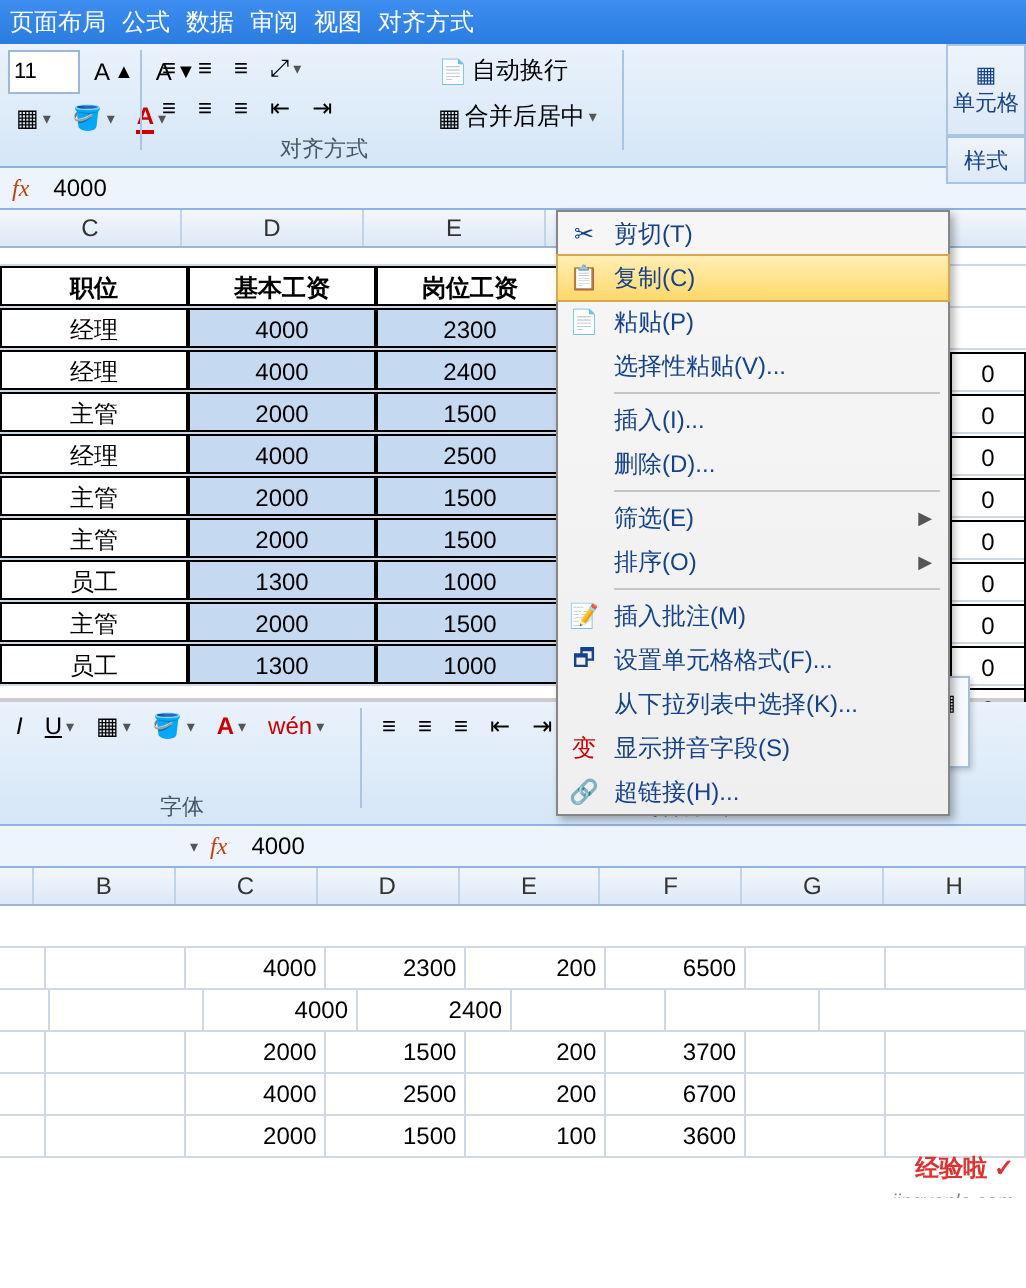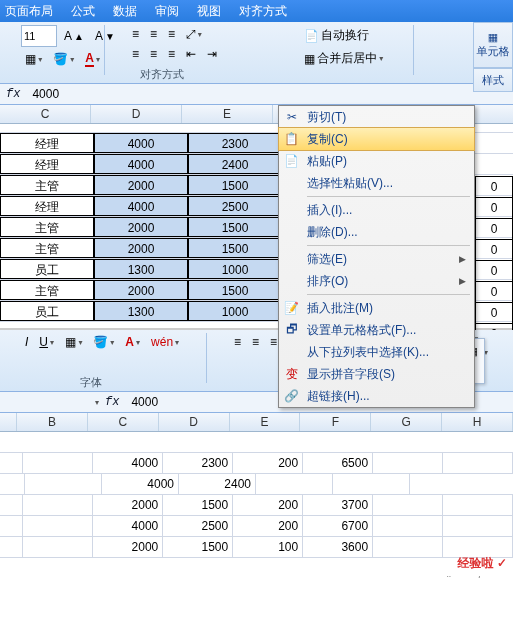--- a/index.html
+++ b/index.html
@@ -1,27 +1,27 @@
 <!DOCTYPE html>
 <html><head>
 <meta charset="utf-8">
 <style>
 body{margin:0;font-family:Tahoma,"Microsoft YaHei",SimSun,sans-serif;font-size:12px;background:#fff;overflow:hidden;width:513px}
-.top-tabs{background:linear-gradient(#3e8df0,#2a7de0);color:#fff;height:22px;display:flex;align-items:center;padding:0 5px;gap:18px}
+.top-tabs{background:linear-gradient(#3e8df0,#2a7de0);color:#fff;height:22px;display:flex;align-items:center;padding:0 5px;gap:8px}
 .top-tabs span{font-size:12px}
 .ribbon{background:linear-gradient(#eaf2fb,#d5e6f7);height:58px;border-bottom:1px solid #8db2e3;display:flex;align-items:flex-start;padding:3px 0 0 0;position:relative}
-.rbn-grp{display:flex;flex-direction:column;gap:2px;padding:0 21px}
+.rbn-grp{display:flex;flex-direction:column;gap:2px;padding:0 4px}
 .rbn-row{display:flex;align-items:center;gap:3px}
 .fsz{border:1px solid #9bb8d9;background:#fff;height:18px;font-size:11px}
 .btn{border:1px solid transparent;padding:1px 3px;display:inline-flex;align-items:center;gap:2px}
 .dd{font-size:8px;color:#555}
 .sep{width:1px;height:50px;background:#a9c5e6;margin:0 2px}
 .lbn{position:absolute;bottom:1px;font-size:11px;color:#456;text-align:center}
 .formula-bar{display:flex;align-items:center;height:20px;border-bottom:1px solid #8db2e3;background:#eef4fb}
-.fx{font-style:italic;font-family:Liberation Mono, monospace;padding:0 6px;color:#0f172a}
+.fx{font-style:italic;font-family:Liberation Serif, serif;padding:0 6px;color:#c2410c}
 .fb-val{padding-left:6px}
 .sheet{position:relative}
 .col-hdr{display:flex;background:linear-gradient(#f3f7fc,#dce8f6);border-bottom:1px solid #9eb6ce;height:18px}
 .ch{border-right:1px solid #c1d4e7;text-align:center;line-height:18px;color:#333}
 .trow{display:flex;height:20px;border-bottom:1px solid #d0d7e5}
 .cell{border-right:1px solid #d0d7e5;padding:0 4px;line-height:20px;overflow:hidden;white-space:nowrap}
 .rt{text-align:right}
 .title-row .cell{font-size:16px;font-weight:bold;font-family:SimSun}
 .hdr-row .cell{font-weight:bold;text-align:center;border:1px solid #000;background:#fff}
 .data-row .cell{border:1px solid #000;text-align:center}
@@ -113,20 +113,26 @@
   <span class="fb-val">4000</span>
 </div>
 
 <div class="sheet">
   <div class="col-hdr">
     <div class="ch" style="width:90px">C</div>
     <div class="ch" style="width:90px">D</div>
     <div class="ch" style="width:90px">E</div>
   </div>
   <div class="trow" style="height:8px"></div>
+  <div class="trow hdr-row">
+    <div class="cell" style="width:84px">职位</div>
+    <div class="cell" style="width:84px">基本工资</div>
+    <div class="cell" style="width:84px">岗位工资</div>
+    <div class="cell" style="width:16px">应</div>
+  </div>
   <div id="data-rows">
       <div class="trow data-row">
     <div class="cell" style="width:84px">经理</div>
     <div class="cell sel" style="width:84px">4000</div>
     <div class="cell sel" style="width:84px">2300</div>
     <div class="cell sel" style="width:16px"></div>
   </div>
       <div class="trow data-row">
     <div class="cell" style="width:84px">经理</div>
     <div class="cell sel" style="width:84px">4000</div>

